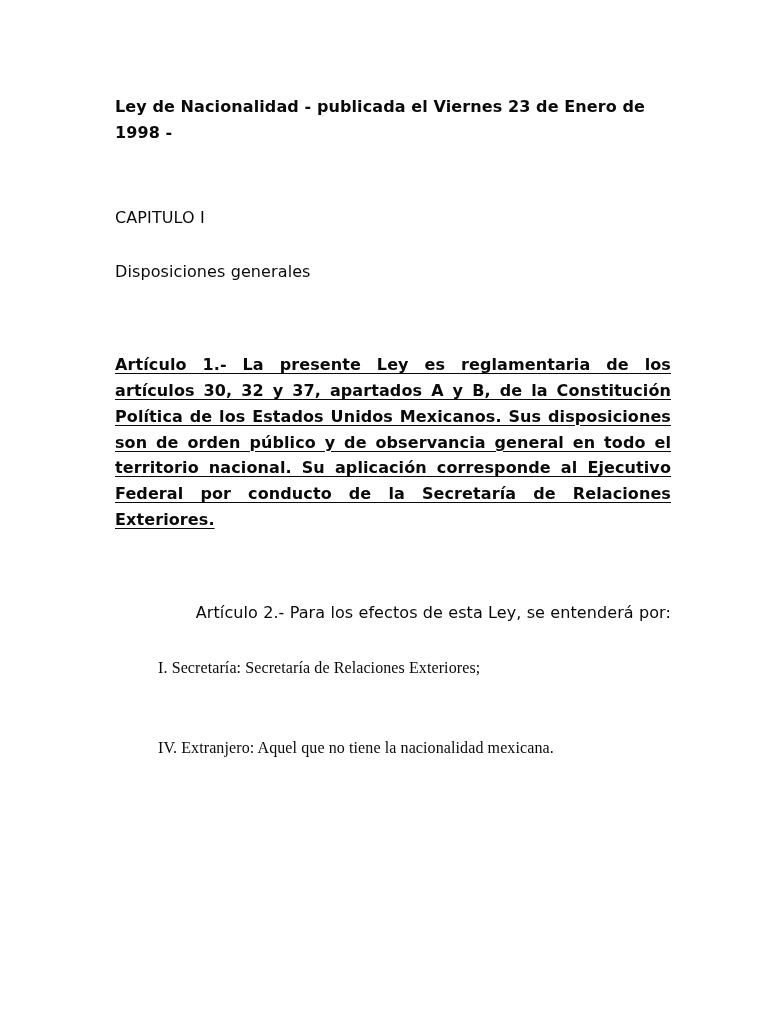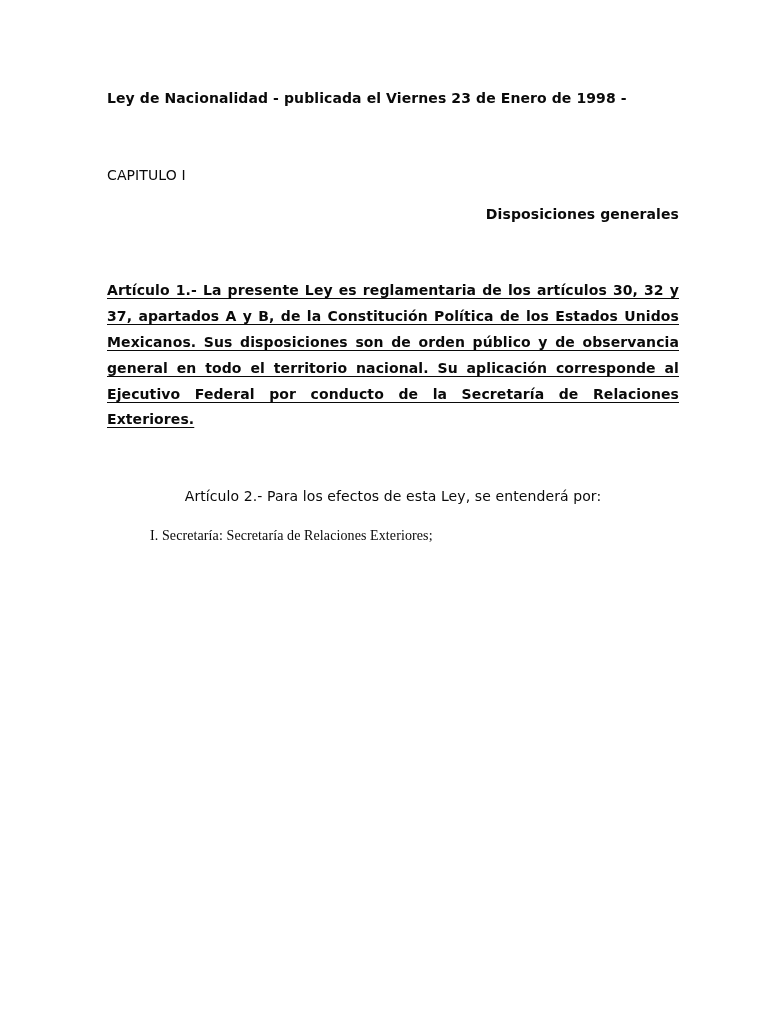--- a/index.html
+++ b/index.html
@@ -24,62 +24,62 @@
     overflow: hidden;
   }
   .content {
     position: absolute;
     left: 107px;
     top: 86px;
     width: 572px;
   }
 
   p {
-    margin: 0;
-    font-size: 14px;
+    margin: 8px;
+    font-size: 16px;
     line-height: 25.8px;
     letter-spacing: 0.1px;
   }
 
   .doc-title {
     font-weight: bold;
     text-align: left;
     margin-bottom: 0;
   }
 
   .spacer-lg { height: 51px; }
   .spacer-sm { height: 13px; }
 
   .chapter {
     font-weight: normal;
     text-align: left;
   }
   .chapter-sub {
-    font-weight: bold;
-    text-align: right;
+    font-weight: normal;
+    text-align: left;
   }
 
   .article-emph {
     font-weight: bold;
     text-align: justify;
     text-justify: inter-word;
   }
   .article-emph .u {
     text-decoration: underline;
     text-decoration-thickness: 1.4px;
     text-underline-offset: 3.2px;
   }
   .article-emph .tail {
     font-weight: normal;
     text-decoration: none;
   }
 
   .article-body {
     font-weight: normal;
-    text-align: center;
+    text-align: right;
   }
 
   .fraction {
     font-weight: normal;
     text-align: justify;
     text-justify: inter-word;
     text-indent: 43px;
     font-family: Liberation Serif, serif;
   }
 
@@ -118,18 +118,19 @@
     <p class="fraction">I. Secretaría: Secretaría de Relaciones Exteriores;</p>
 
     <div class="spacer-sm"></div>
 
 
     <div class="spacer-sm"></div>
 
 
     <div class="spacer-sm"></div>
 
+    <p class="fraction">IV. Extranjero: Aquel que no tiene la nacionalidad mexicana.</p>
 
     <div class="spacer-lg"></div>
 
 
   </div>
 </div>
 
 </body></html>

